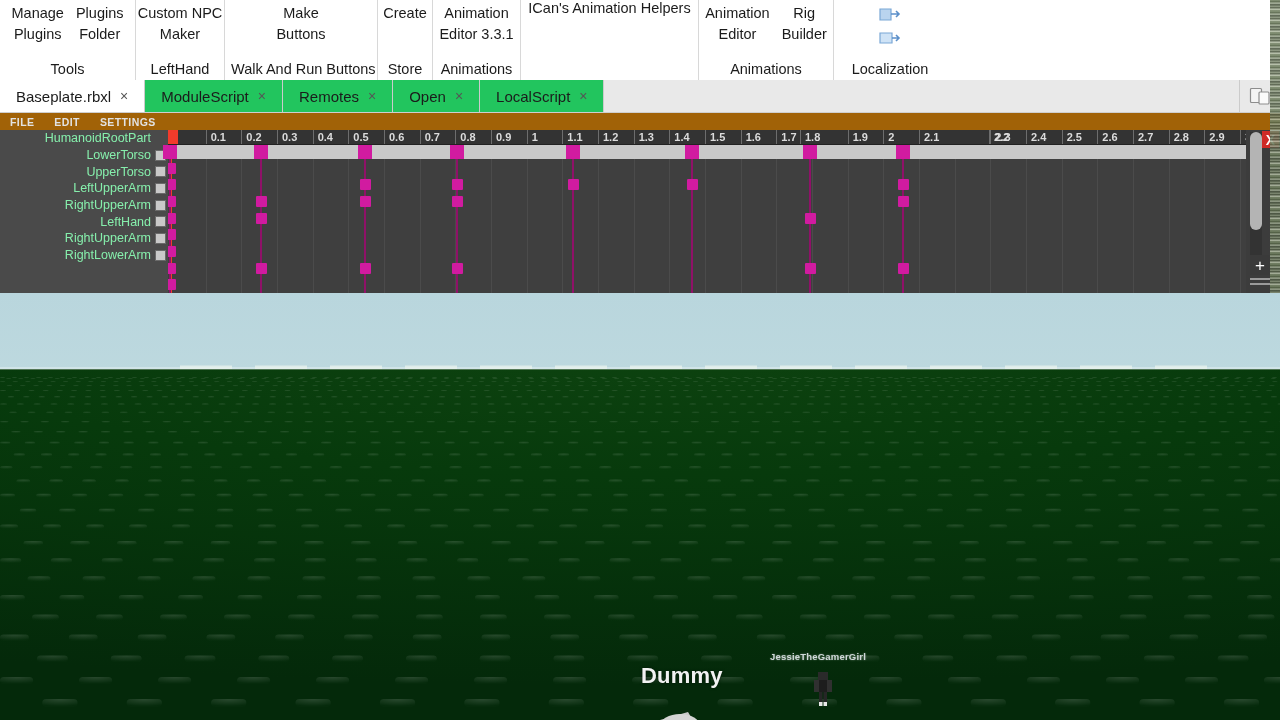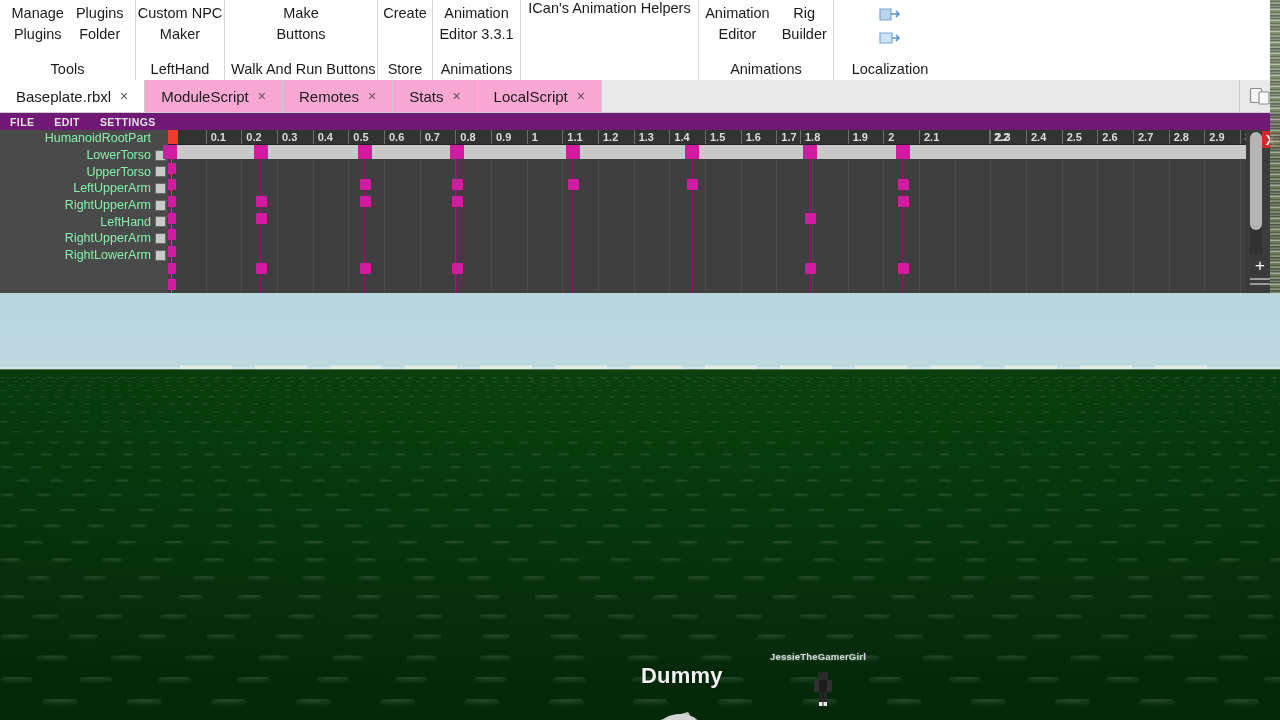--- a/index.html
+++ b/index.html
@@ -48,42 +48,42 @@
   #tabbar {
     position: absolute; left: 0; top: 80px; width: 1280px; height: 33px;
     background: #e9e9e9;
     display: flex; align-items: stretch;
     border-bottom: 1px solid #cfcfcf;
   }
   .tab {
     display: flex; align-items: center; gap: 9px;
     padding: 0 16px; font-size: 15px; color: #1b1b1b;
     border-right: 1px solid #cbcbcb;
-    background: #f9a8d4;
+    background: #22c55e;
     cursor: default; white-space: nowrap;
   }
   .tab.active { background: #ffffff; }
   .tab .x {
     font-size: 14px; color: #555; line-height: 1;
     cursor: pointer;
   }
   #tabbar-spacer { flex: 1; border-right: 1px solid #cbcbcb; }
   #emulate-btn {
     width: 40px; display: flex; align-items: center; justify-content: center;
     background: #e9e9e9; cursor: pointer;
   }
 
   
   #anim-editor {
     position: absolute; left: 0; top: 113px; width: 1280px; height: 180px;
     background: #3c3c3c; overflow: hidden;
   }
   #anim-menubar {
     position: absolute; left: 0; top: 0; width: 1280px; height: 17px;
-    background: #701a75;
+    background: #a16207;
     display: flex; align-items: center; gap: 0px;
   }
   .anim-menu {
     font-size: 10.5px; font-weight: bold; color: #e2e2e2;
     letter-spacing: 0.4px; padding: 0 10px; cursor: pointer;
     font-family: "Liberation Sans", sans-serif;
   }
 
   
   #track-list {
@@ -328,21 +328,21 @@
       </div>
       <div class="tab">
         <span>ModuleScript</span>
         <span class="x">×</span>
       </div>
       <div class="tab">
         <span>Remotes</span>
         <span class="x">×</span>
       </div>
       <div class="tab">
-        <span>Stats</span>
+        <span>Open</span>
         <span class="x">×</span>
       </div>
       <div class="tab">
         <span>LocalScript</span>
         <span class="x">×</span>
       </div>
       <div id="tabbar-spacer"></div>
       <div id="emulate-btn">
         <svg width="22" height="20" viewBox="0 0 22 20">
           <rect x="1.5" y="2.5" width="11" height="14" rx="1" fill="#f4f4f4" stroke="#8d8d8d" stroke-width="1.2"></rect>

